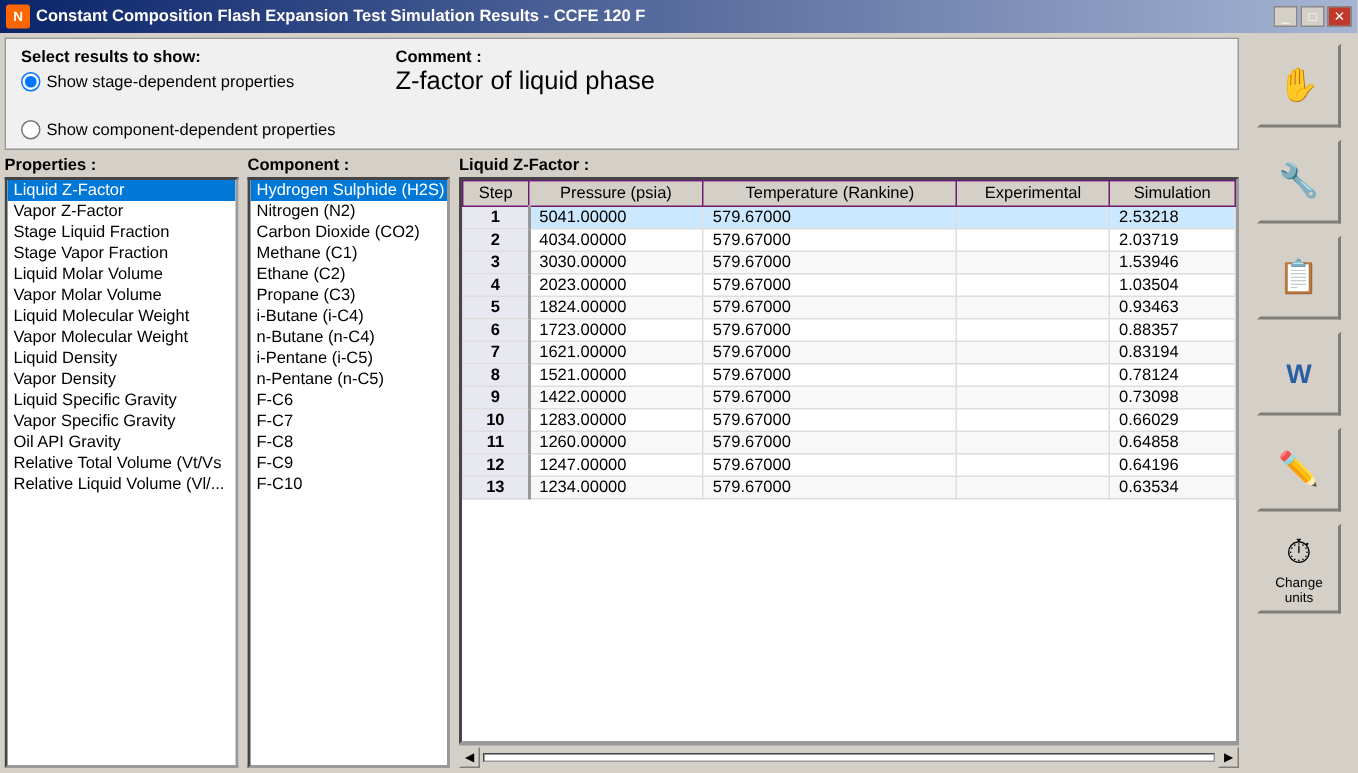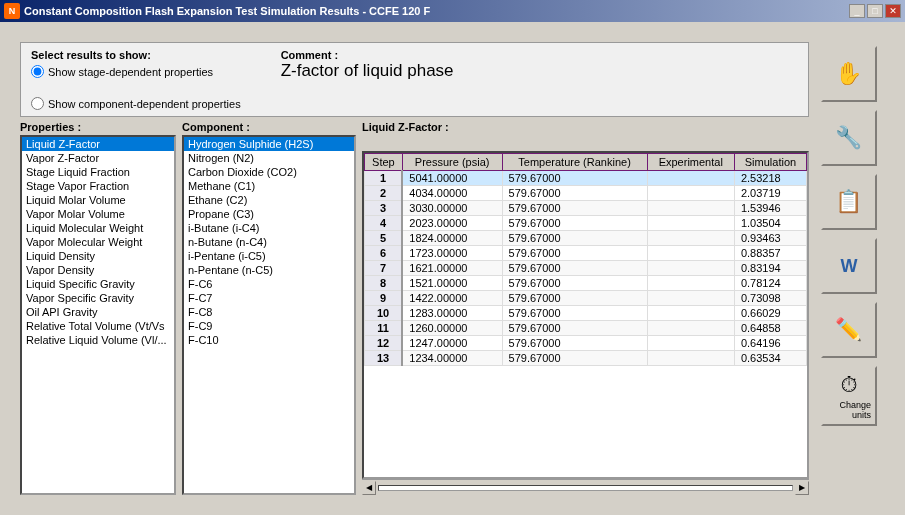--- a/index.html
+++ b/index.html
@@ -40,21 +40,21 @@
       border: 1px solid #888;
       background: #d4d0c8;
       cursor: pointer;
       font-size: 9px;
       display: flex; align-items: center; justify-content: center;
     }
     .title-btn.close { background: #c0392b; color: white; }
     .main-content {
       display: flex;
       height: calc(515px - 22px);
-      padding: 20px;
+      padding: 3px;
       gap: 4px;
     }
     .left-panel {
       flex: 1;
       display: flex;
       flex-direction: column;
       gap: 4px;
     }
     .right-panel {
       width: 72px;
@@ -118,33 +118,33 @@
       margin-bottom: 2px;
     }
     .list-item {
       padding: 1px 4px;
       cursor: pointer;
       white-space: nowrap;
       font-size: 11px;
     }
     .list-item.selected { background: #0078d7; color: white; }
     .component-panel {
-      width: 174px;
+      width: 135px;
       display: flex;
       flex-direction: column;
     }
     .data-panel {
       flex: 1;
       display: flex;
       flex-direction: column;
     }
     .data-title {
       font-size: 11px;
       font-weight: bold;
-      margin-bottom: 18px;
+      margin-bottom: 2px;
     }
     .table-container {
       border: 2px inset #999;
       flex: 1;
       overflow-y: auto;
       overflow-x: hidden;
       background: white;
     }
     table {
       width: 100%;
@@ -187,21 +187,21 @@
       flex-direction: column;
       align-items: center;
       justify-content: center;
       gap: 2px;
     }
     .side-btn-icon {
       font-size: 22px;
     }
     .side-btn-label {
       font-size: 9px;
-      text-align: right;
+      text-align: center;
     }
     .list-with-scroll {
       display: flex;
       flex-direction: column;
       flex: 1;
       border: 2px inset #999;
       background: white;
     }
     .list-inner {
       flex: 1;

